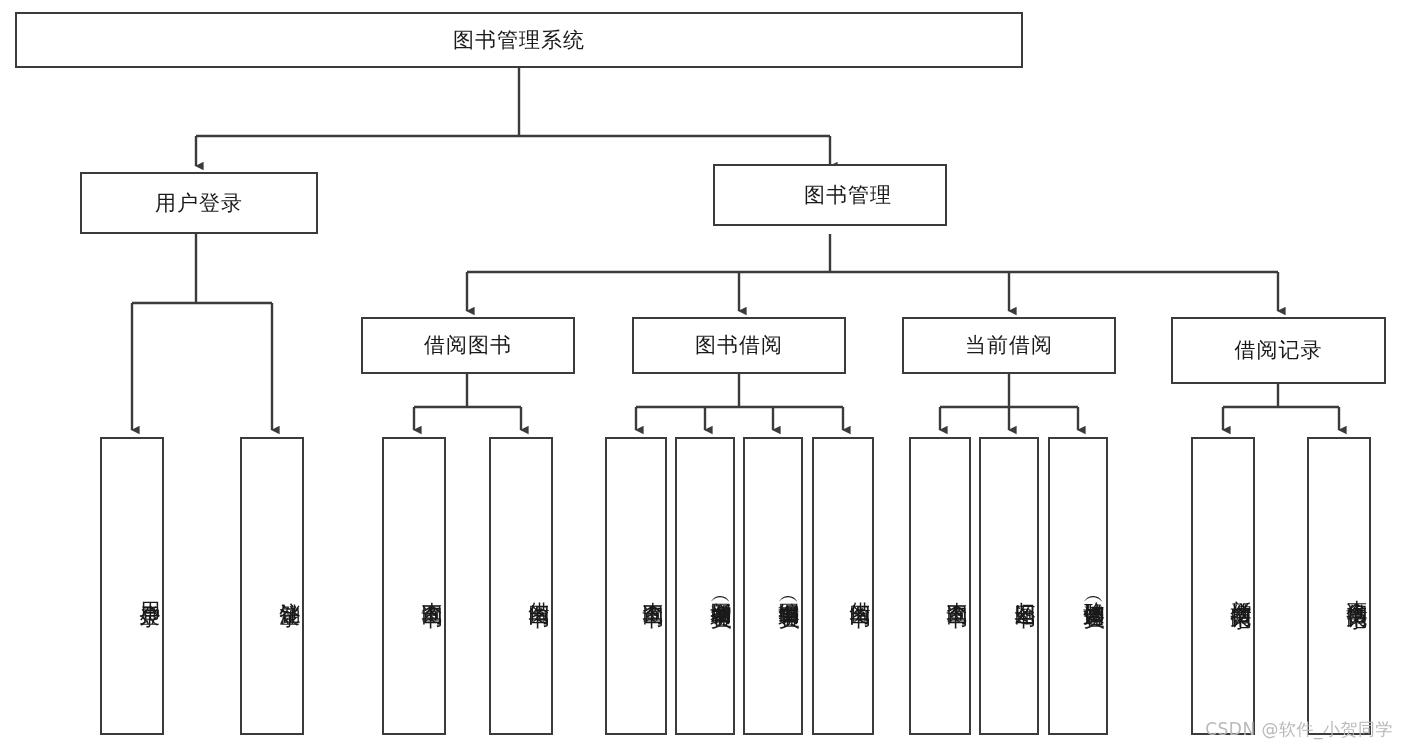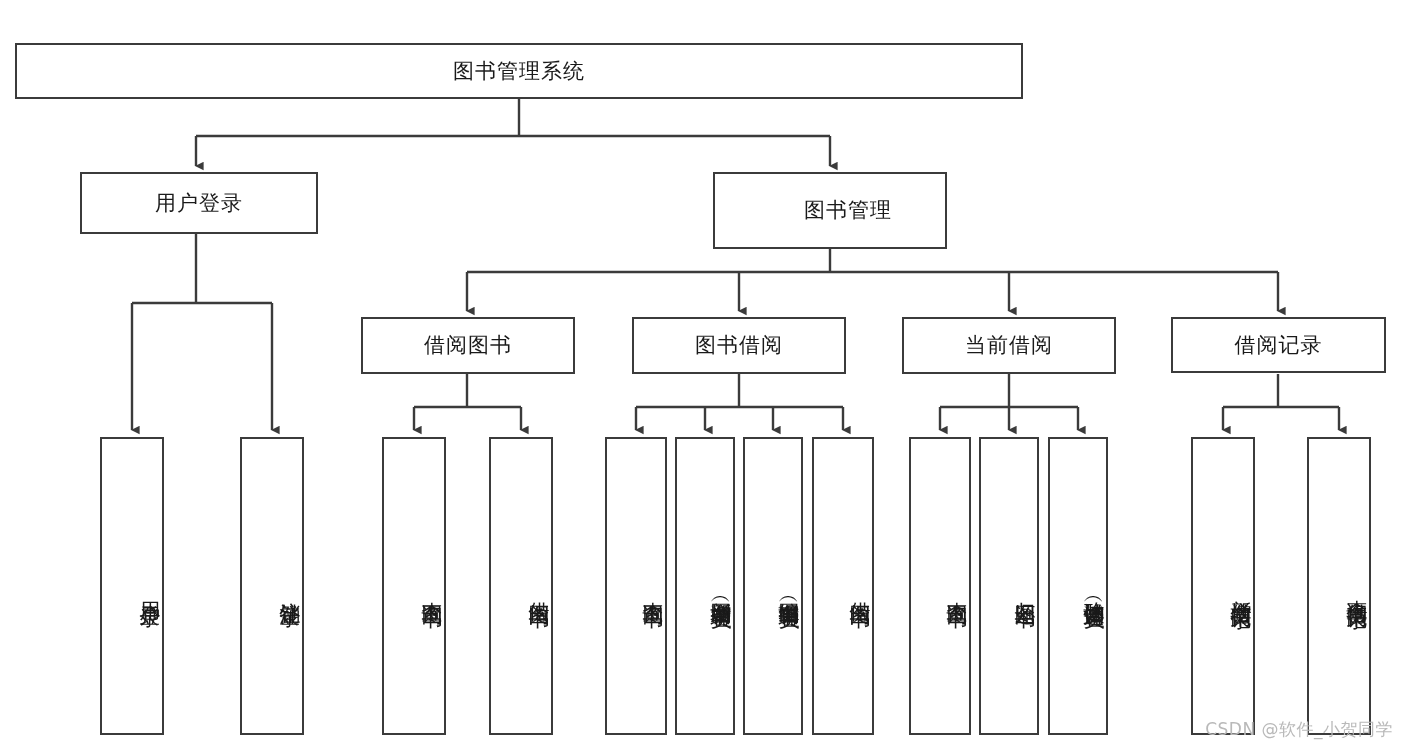--- a/index.html
+++ b/index.html
@@ -118,45 +118,45 @@
       <path d="M1009,407 L1009,430" marker-end="url(#arrow)"></path>
       <path d="M1078,407 L1078,430" marker-end="url(#arrow)"></path>
 
       <path d="M1278,374 L1278,407"></path>
       <path d="M1223,407 L1339,407"></path>
       <path d="M1223,407 L1223,430" marker-end="url(#arrow)"></path>
       <path d="M1339,407 L1339,430" marker-end="url(#arrow)"></path>
     </g>
   </svg>
 
-  <div class="node horiz" style="left:15px; top:12px; width:1008px; height:56px;margin-top:31px;">
+  <div class="node horiz" style="left:15px; top:12px; width:1008px; height:56px;">
     <span class="txt">图书管理系统</span>
   </div>
 
   <div class="node horiz" style="left:80px; top:172px; width:238px; height:62px;">
     <span class="txt">用户登录</span>
   </div>
 
-  <div class="node horiz" style="left:713px; top:172px; width:234px; height:77px;padding-left:36px;">
+  <div class="node horiz" style="left:713px; top:164px; width:234px; height:62px;padding-left:36px;">
     <span class="txt">图书管理</span>
   </div>
 
   <div class="node horiz" style="left:361px; top:317px; width:214px; height:57px;">
     <span class="txt">借阅图书</span>
   </div>
 
   <div class="node horiz" style="left:632px; top:317px; width:214px; height:57px;text-align:right;">
     <span class="txt">图书借阅</span>
   </div>
 
   <div class="node horiz" style="left:902px; top:317px; width:214px; height:57px;">
     <span class="txt">当前借阅</span>
   </div>
 
-  <div class="node horiz" style="left:1171px; top:317px; width:215px; height:56px;">
+  <div class="node horiz" style="left:1171px; top:317px; width:215px; height:67px;">
     <span class="txt">借阅记录</span>
   </div>
 
   <div class="node vert" style="left:100px; top:437px; width:64px; height:298px;">
     <span class="txt">用户登录</span>
   </div>
 
   <div class="node vert" style="left:240px; top:437px; width:64px; height:298px;">
     <span class="txt">注销登录</span>
   </div>

